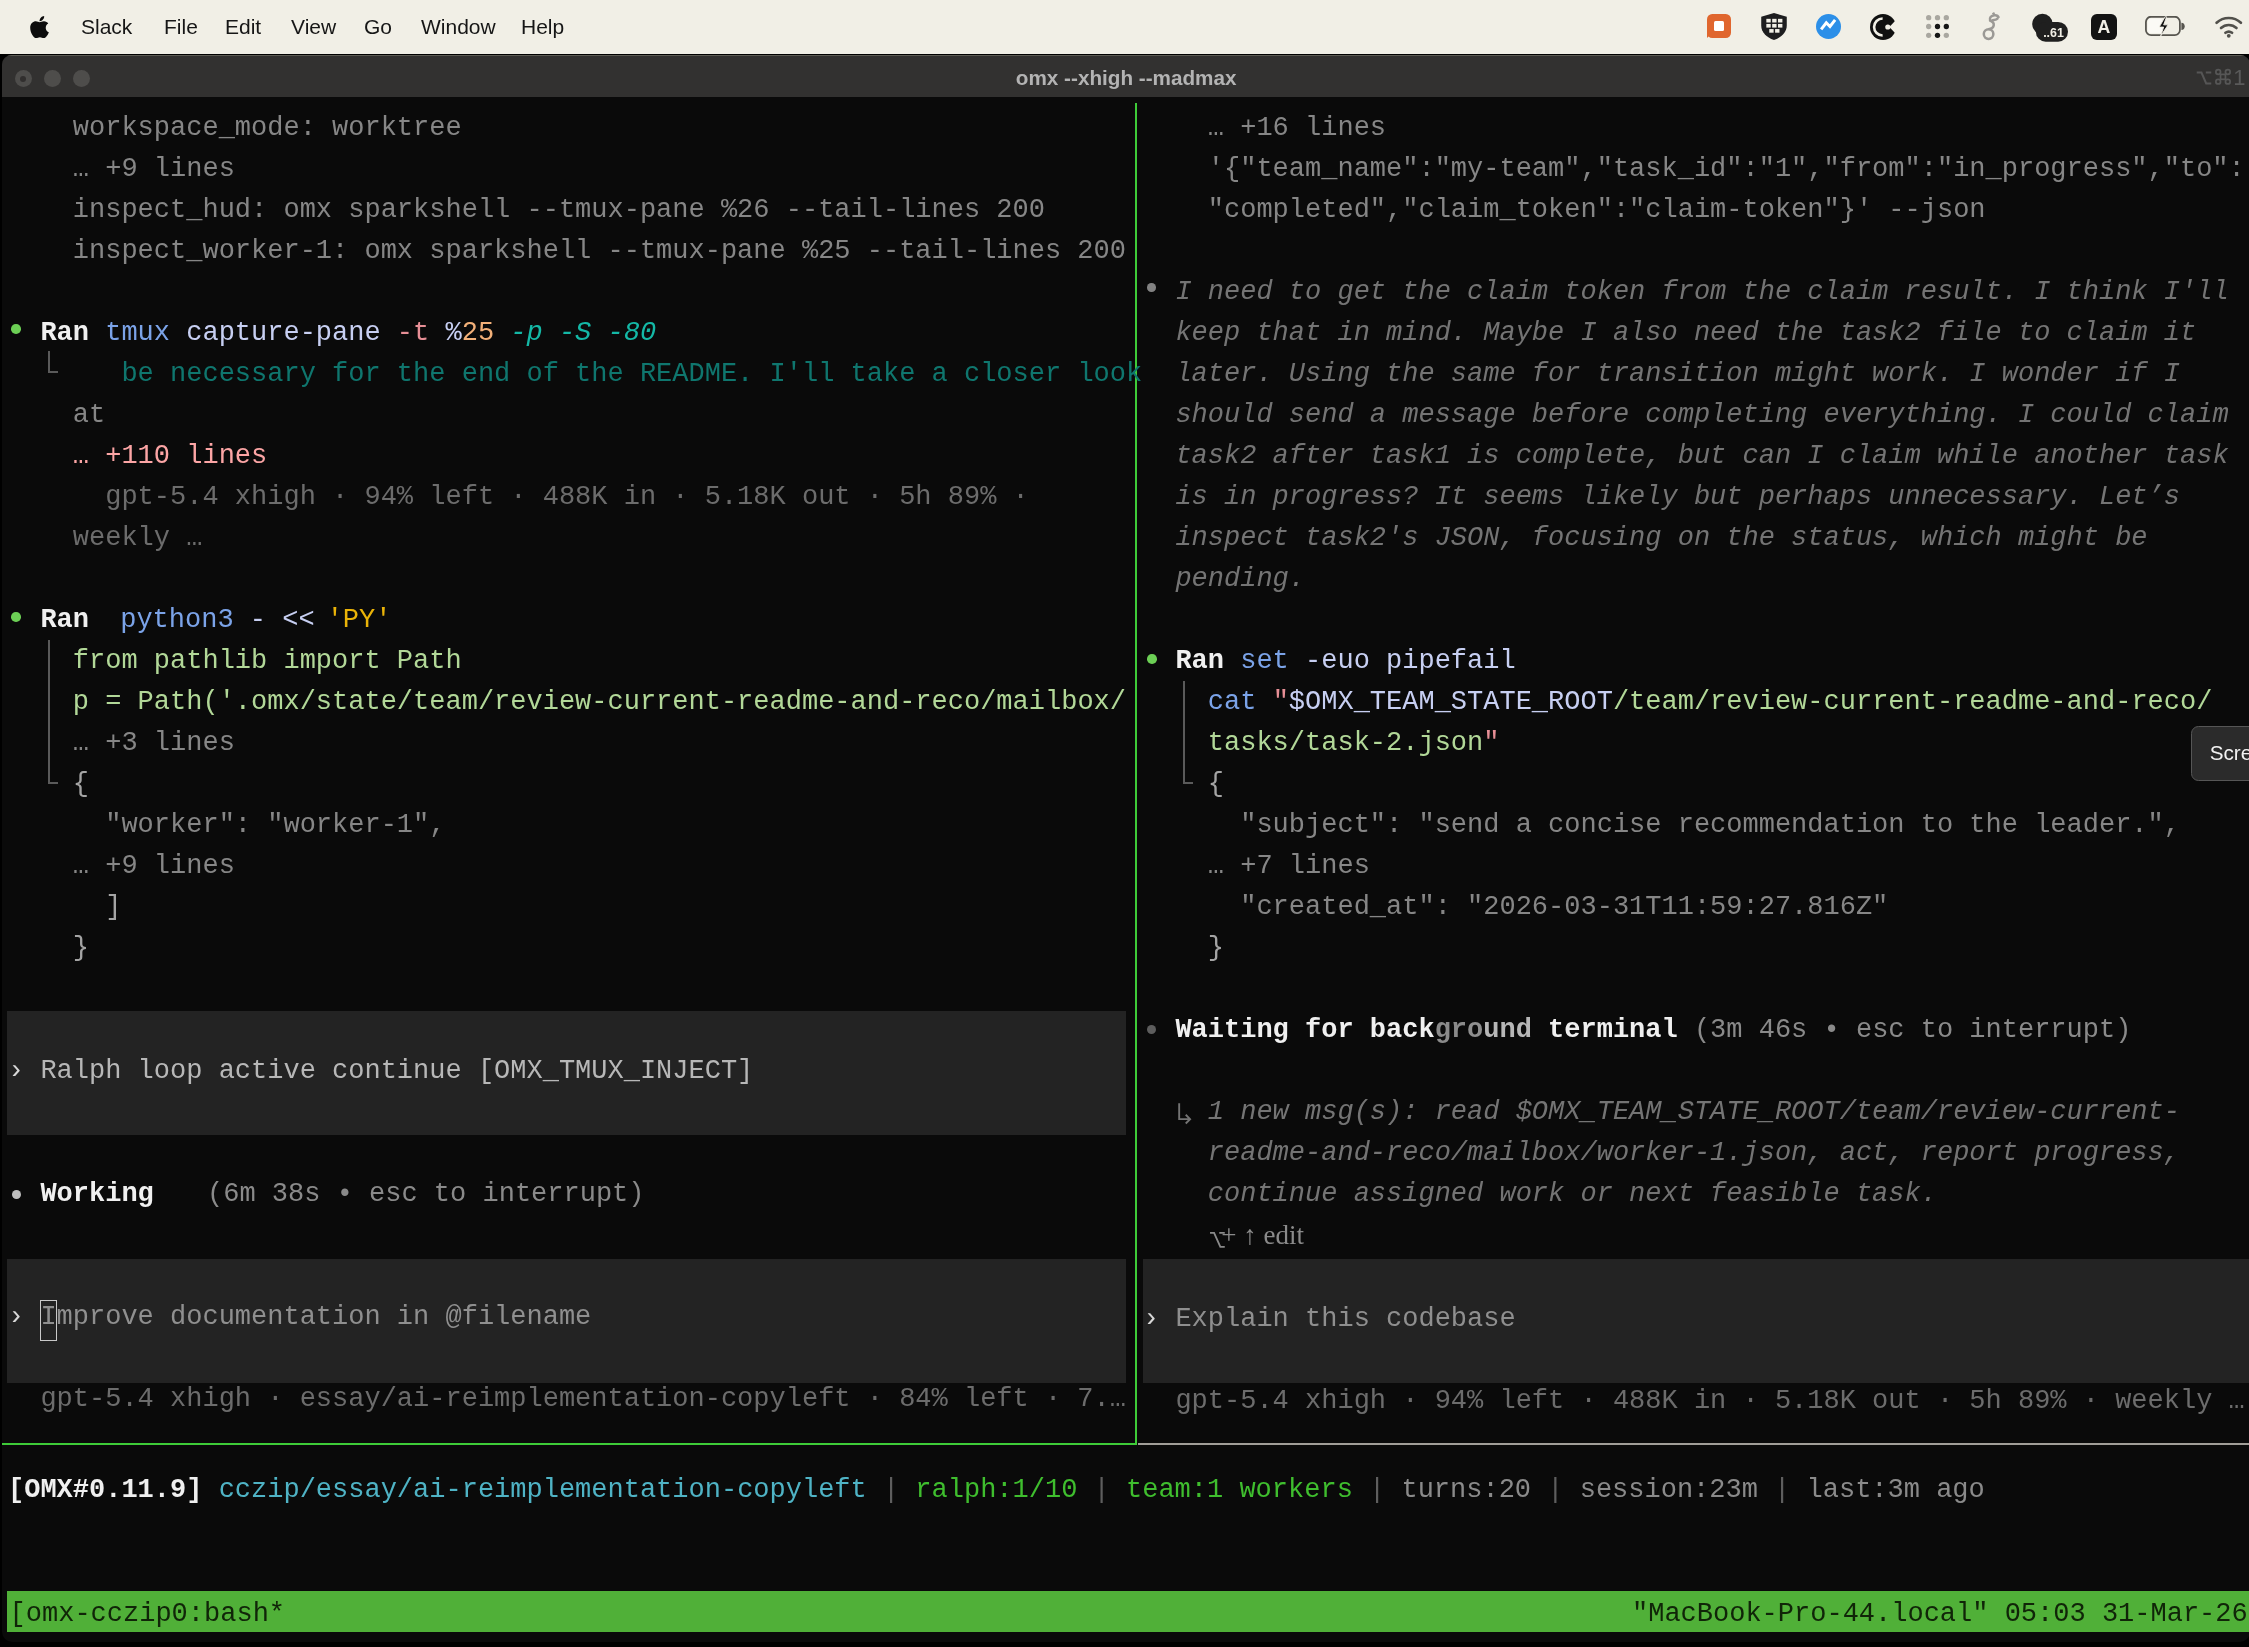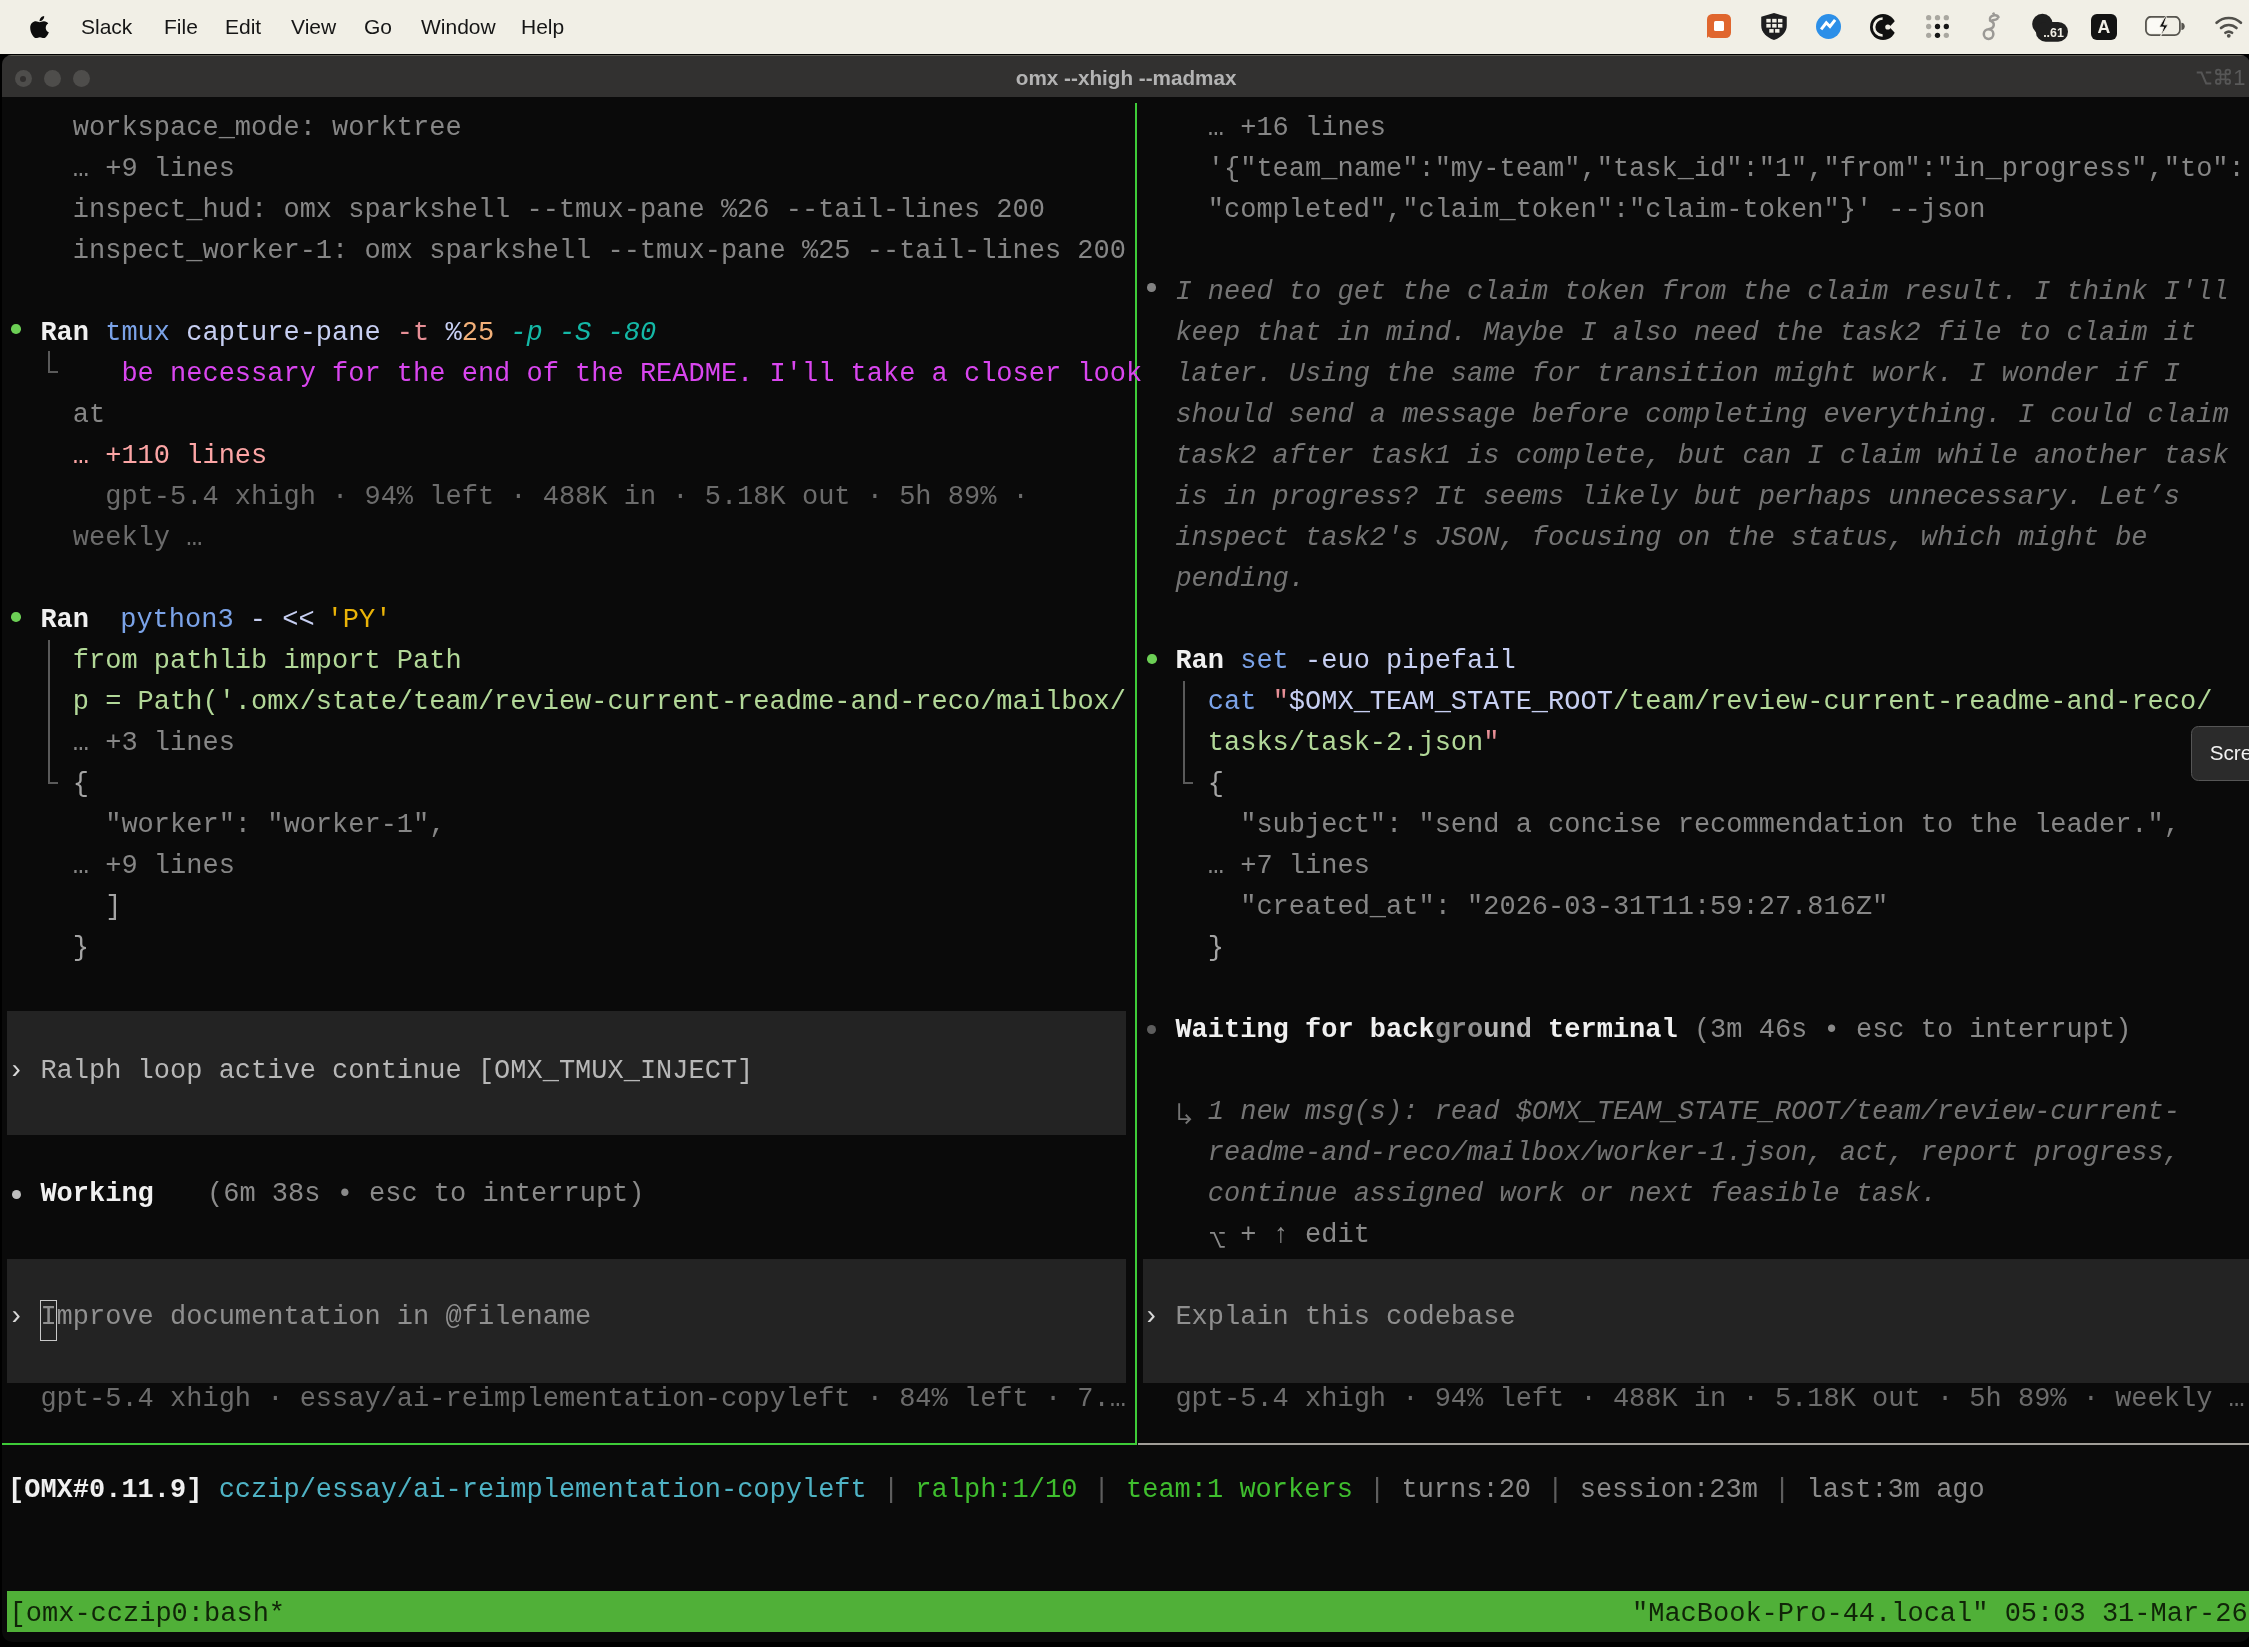--- a/index.html
+++ b/index.html
@@ -124,21 +124,21 @@
 <div style="position:absolute;left:1135px;top:103px;width:2.2px;height:1342px;background:#3ecb38"></div>
 <div style="position:absolute;left:2.2px;top:1443px;width:1133px;height:2.2px;background:#3ecb38"></div>
 <div style="position:absolute;left:1138px;top:1443px;width:1112px;height:2.2px;background:#a19e98"></div>
 
 <pre style="left:8px;top:108px"><span style="color:#868686;">    workspace_mode: worktree</span>
 <span style="color:#868686;">    … +9 lines</span>
 <span style="color:#868686;">    inspect_hud: omx sparkshell --tmux-pane %26 --tail-lines 200</span>
 <span style="color:#868686;">    inspect_worker-1: omx sparkshell --tmux-pane %25 --tail-lines 200</span>
 
   <span style="color:#f0f0f0;font-weight:bold;">Ran</span> <span style="color:#7ba3e8;">tmux</span><span style="color:#c7cff2;"> capture-pane</span><span style="color:#e78f96;"> -t</span> <span style="color:#c7cff2;">%</span><span style="color:#f2b079;">25</span><span style="color:#14b8a6;font-style:italic;"> -p -S -80</span>
-       <span style="color:#d946ef;">be necessary for the end of the README. I'll take a closer look</span>
+       <span style="color:#0f766e;">be necessary for the end of the README. I'll take a closer look</span>
 <span style="color:#868686;">    at</span>
 <span style="color:#fca5a5;text-align:right;">    … +110 lines</span>
 <span style="color:#6c6c6c;">      gpt-5.4 xhigh · 94% left · 488K in · 5.18K out · 5h 89% ·</span>
 <span style="color:#6c6c6c;">    weekly …</span>
 
   <span style="color:#f0f0f0;font-weight:bold;">Ran</span> <span style="color:#7ba3e8;margin-left:15px;">python3</span><span style="color:#c7cff2;"> - &lt;&lt;</span><span style="color:#eab308;margin-left:12px;">'PY'</span>
     <span style="color:#b2d898;">from pathlib import Path</span>
     <span style="color:#b2d898;">p = Path('.omx/state/team/review-current-readme-and-reco/mailbox/</span>
     <span style="color:#868686;">… +3 lines</span>
     <span style="color:#a4a4a4;">{</span>
@@ -177,21 +177,21 @@
 <span style="color:#868686;">      "subject": "send a concise recommendation to the leader.",</span>
 <span style="color:#868686;">    … +7 lines</span>
 <span style="color:#868686;">      "created_at": "2026-03-31T11:59:27.816Z"</span>
 <span style="color:#a4a4a4;">    }</span>
 
   <span style="color:#f0f0f0;font-weight:bold;">Waiting for back</span><span style="color:#8a8a8a;font-weight:bold;">g</span><span style="color:#8a8a8a;font-weight:bold;">r</span><span style="color:#8f8f8f;font-weight:bold;">o</span><span style="color:#b7b7b7;font-weight:bold;">u</span><span style="color:#b7b7b7;font-weight:bold;">nd</span><span style="color:#f0f0f0;font-weight:bold;"> terminal</span><span style="color:#8a8a8a;"> (3m 46s • esc to interrupt)</span>
 
 <span style="color:#5a5a5a;">    </span><span style="color:#747474;font-style:italic;">1 new msg(s): read $OMX_TEAM_STATE_ROOT/team/review-current-</span>
     <span style="color:#747474;font-style:italic;">readme-and-reco/mailbox/worker-1.json, act, report progress,</span>
     <span style="color:#747474;font-style:italic;">continue assigned work or next feasible task.</span>
-    <span style="color:#8a8a8a;">  + ↑ edit</span>
+    <span style="color:#8a8a8a;font-family:Liberation Serif, serif;">  + ↑ edit</span>
 
 <span style="color:#d8d8d8;">› </span><span style="color:#8f8f8f;font-family:Liberation Mono, monospace;">Explain this codebase</span>
 
 <span style="color:#6c6c6c;">  gpt-5.4 xhigh · 94% left · 488K in · 5.18K out · 5h 89% · weekly …</span></pre>
 
 <div style="position:absolute;left:11.4px;top:324px;width:9.6px;height:9.6px;border-radius:50%;background:#6ccf55"></div>
 <div style="position:absolute;left:11.4px;top:612px;width:9.6px;height:9.6px;border-radius:50%;background:#6ccf55"></div>
 <div style="position:absolute;left:11.8px;top:1190px;width:8.9px;height:8.9px;border-radius:50%;background:#bdbdbd"></div>
 <div style="position:absolute;left:1147px;top:283px;width:8.5px;height:8.5px;border-radius:50%;background:#828282"></div>
 <div style="position:absolute;left:1147px;top:654px;width:9.6px;height:9.6px;border-radius:50%;background:#6ccf55"></div>

